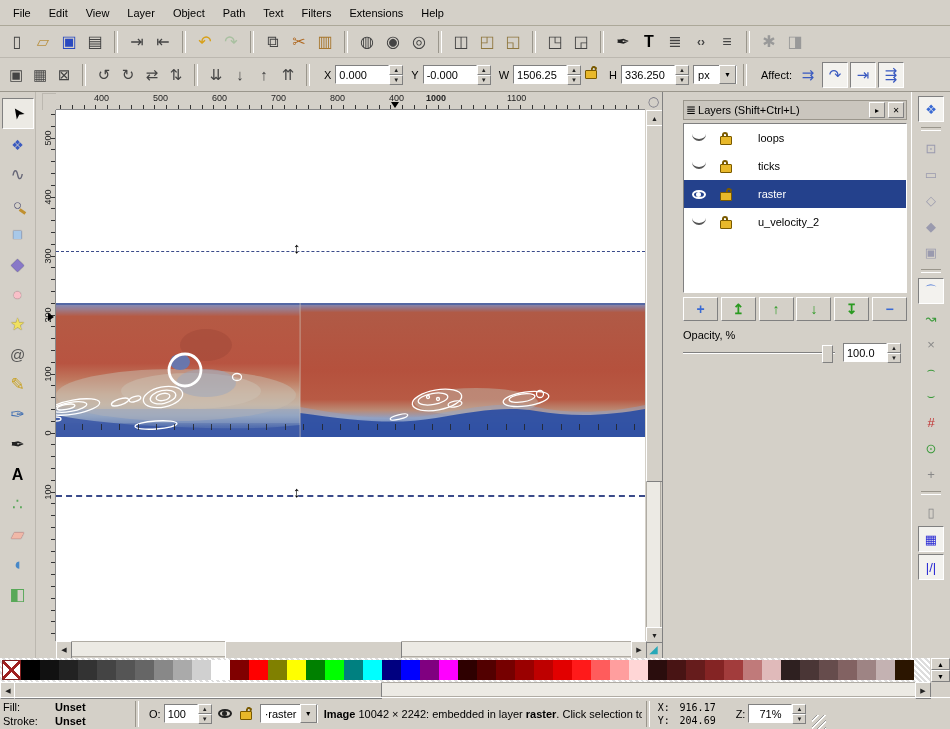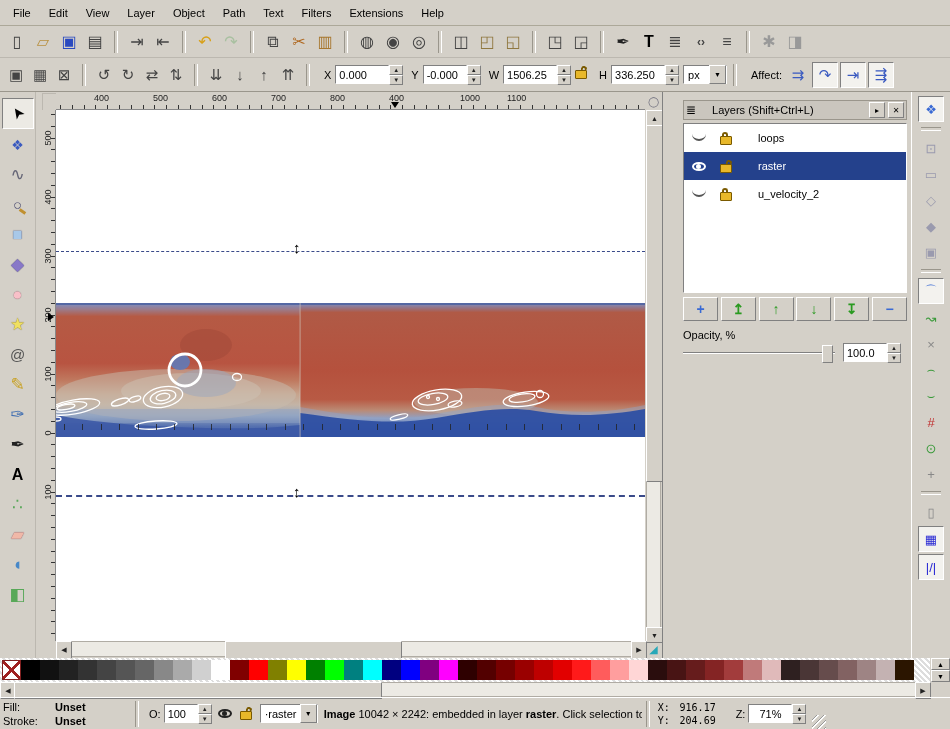--- a/index.html
+++ b/index.html
@@ -89,21 +89,21 @@
   .sb-track{position:absolute;background:#eceae4;border:1px solid #b0aca4;box-sizing:border-box}
   .sb-thumb{position:absolute;background:#d4d0c8;border:1px solid;border-color:#fff #808080 #808080 #fff}
   #corner-zoom{position:absolute;left:646px;top:93px;width:15px;height:17px;display:flex;align-items:center;
       justify-content:center;font-size:10px;color:#667}
   #corner-widget{position:absolute;left:646px;top:641px;width:15px;height:16px;display:flex;align-items:center;
       justify-content:center;color:#28a8b8;font-size:11px}
   
   #dock{position:absolute;left:662px;top:92px;width:249px;height:566px;border-left:1px solid #808080;box-sizing:border-box}
   #layers-panel{position:absolute;left:20px;top:8px;width:224px}
   #lp-title{height:18px;display:flex;align-items:center;border:1px solid #9a968c;background:#cac6be;padding:0 2px}
-  #lp-title .t{margin-left:16px}
+  #lp-title .t{margin-left:2px}
   .lp-tbtn{width:14px;height:14px;margin-left:3px;display:flex;align-items:center;justify-content:center;
       font-size:8px;background:#d4d0c8;border:1px solid;border-color:#fff #808080 #808080 #fff}
   #lp-title .sp{margin-left:auto}
   #lp-list{margin-top:3px;background:#fff;border:1px solid;border-color:#808080 #fff #fff #808080;height:168px}
   .layer-row{height:28px;display:flex;align-items:center;padding-left:8px;gap:14px}
   .layer-row .label{margin-left:12px}
   .layer-row.sel{background:#24418c;color:#fff}
   .eye-o{width:14px;height:9px;border:2px solid #222;border-radius:50%;position:relative;flex:0 0 auto;box-sizing:border-box}
   .eye-o::after{content:"";position:absolute;left:2px;top:0;width:5px;height:5px;border-radius:50%;background:#222}
   .sel .eye-o{border-color:#fff}.sel .eye-o::after{background:#fff}
@@ -231,21 +231,21 @@
     </span>
   <span class="fld-label" data-name="x-label">X</span>
   <span class="field" style="width:54px" data-name="x-field">
       <span>0.000</span>
     </span>
   <span class="updn" data-name="x-spinner">
       <i>▲</i>
       <i>▼</i>
     </span>
   <span class="fld-label" data-name="y-label">Y</span>
-  <span class="field" style="width:44px" data-name="y-field">
+  <span class="field" style="width:54px" data-name="y-field">
       <span>-0.000</span>
     </span>
   <span class="updn" data-name="y-spinner">
       <i>▲</i>
       <i>▼</i>
     </span>
   <span class="fld-label" data-name="w-label">W</span>
   <span class="field" style="width:54px" data-name="w-field">
       <span>1506.25</span>
     </span>
@@ -381,21 +381,21 @@
     <div class="htick" style="left: 546.8px; height: 4px;"></div>
     <div class="htick" style="left: 558.6px; height: 4px;"></div>
     <div class="htick" style="left: 570.4px; height: 4px;"></div>
     <div class="htick" style="left: 582.2px; height: 4px;"></div>
     <span class="hlabel" data-name="ruler-label" style="left: 38px;">400</span>
     <span class="hlabel" data-name="ruler-label" style="left: 97px;">500</span>
     <span class="hlabel" data-name="ruler-label" style="left: 156px;">600</span>
     <span class="hlabel" data-name="ruler-label" style="left: 215px;">700</span>
     <span class="hlabel" data-name="ruler-label" style="left: 274px;">800</span>
     <span class="hlabel" data-name="ruler-label" style="left: 333px;">400</span>
-    <span class="hlabel" data-name="ruler-label" style="left: 404px;">1000</span>
+    <span class="hlabel" data-name="ruler-label" style="left: 370px; font-weight: bold;">1000</span>
     <span class="hlabel" data-name="ruler-label" style="left: 451px;">1100</span>
     <div data-name="ruler-cursor-indicator" id="hruler-pointer" style="left: 335px;"></div>
   </div>
 <div id="vruler" data-name="vertical-ruler">
     <div class="vtick" style="top: 4px; width: 4px;"></div>
     <div class="vtick" style="top: 15.8px; width: 4px;"></div>
     <div class="vtick" style="top: 27.6px; width: 4px;"></div>
     <div class="vtick" style="top: 39.4px; width: 4px;"></div>
     <div class="vtick" style="top: 51.2px; width: 4px;"></div>
     <div class="vtick" style="top: 63px; width: 4px;"></div>
@@ -576,20 +576,25 @@
       <span class="sp"></span>
       <span class="lp-tbtn" data-name="panel-menu-button">▸</span>
       <span class="lp-tbtn" data-name="panel-close-button">✕</span>
     </div>
     <div id="lp-list" data-name="layer-list">
         <div class="layer-row" data-name="layer-row-loops">
           <span class="eye-c" data-name="eye-closed-icon"></span>
           <span class="lock" data-name="lock-closed-icon"></span>
           <span class="label" data-name="layer-name">loops</span>
         </div>
+        <div class="layer-row" data-name="layer-row-ticks">
+          <span class="eye-c" data-name="eye-closed-icon"></span>
+          <span class="lock" data-name="lock-closed-icon"></span>
+          <span class="label" data-name="layer-name">ticks</span>
+        </div>
         <div class="layer-row sel" data-name="layer-row-raster">
           <span class="eye-o" data-name="eye-open-icon"></span>
           <span class="lock open" data-name="lock-open-icon"></span>
           <span class="label" data-name="layer-name">raster</span>
         </div>
         <div class="layer-row" data-name="layer-row-u_velocity_2">
           <span class="eye-c" data-name="eye-closed-icon"></span>
           <span class="lock" data-name="lock-closed-icon"></span>
           <span class="label" data-name="layer-name">u_velocity_2</span>
         </div>

